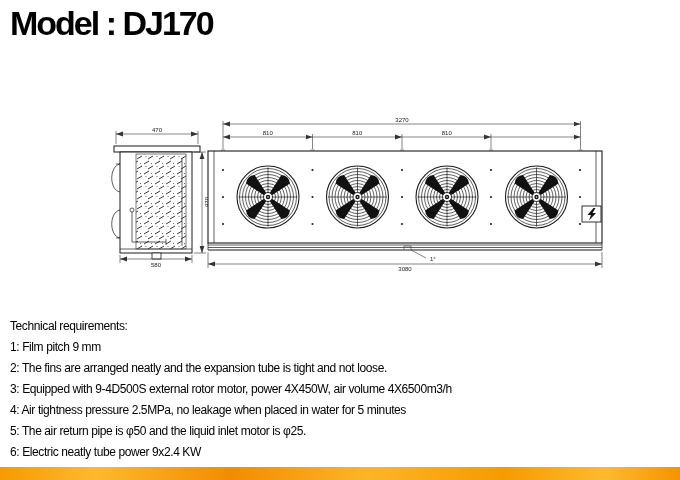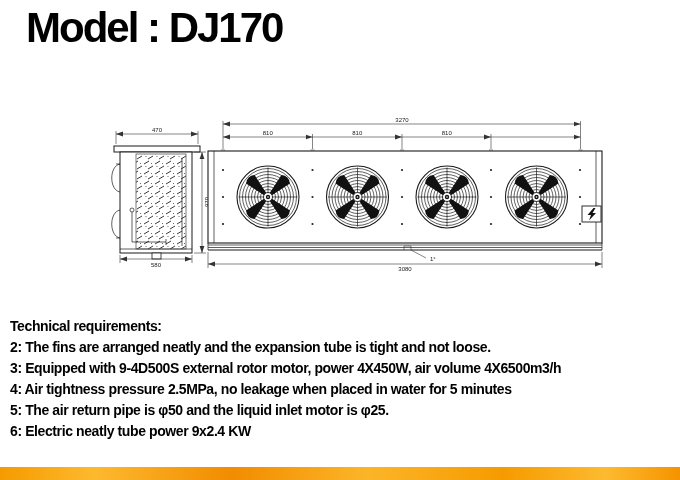--- a/index.html
+++ b/index.html
@@ -6,38 +6,38 @@
   html,body { width: 680px; height: 480px; }
   body {
     position: relative;
     width: 680px; height: 480px;
     background: #ffffff;
     font-family: "Liberation Sans", sans-serif;
     overflow: hidden;
   }
   .page-title {
     position: absolute;
-    left: 26px; top: 4px;
-    font-size: 42px;
+    left: 10px; top: 4px;
+    font-size: 34px;
     font-weight: 700;
     letter-spacing: -2px;
     color: #000;
     white-space: nowrap;
   }
   .drawing-svg {
     position: absolute;
     left: 0; top: 0;
     width: 680px; height: 480px;
   }
   .tech-block {
     position: absolute;
     left: 10px; top: 316px;
     width: 660px;
-    font-size: 14px;
-    font-weight: 700;
+    font-size: 12px;
+    font-weight: 400;
     letter-spacing: -0.4px;
     color: #000;
     line-height: 21px;
     white-space: nowrap;
   }
   .tech-line { height: 21px; }
   .footer-bar {
     position: absolute;
     left: 0; bottom: 0;
     width: 680px; height: 13px;
@@ -215,20 +215,21 @@
       <line x1="208" y1="252" x2="208" y2="268" class="dimline"></line>
       <line x1="602" y1="252" x2="602" y2="268" class="dimline"></line>
       <line x1="208" y1="264" x2="602" y2="264" class="dimline" marker-start="url(#arrS)" marker-end="url(#arr)"></line>
       <text x="405" y="271" text-anchor="middle" class="dimtext">3080</text>
     </g>
   </g>
 </svg>
 
 <div class="tech-block">
   <div class="tech-line">Technical requirements:</div>
+  <div class="tech-line">1: Film pitch 9 mm</div>
   <div class="tech-line">2: The fins are arranged neatly and the expansion tube is tight and not loose.</div>
   <div class="tech-line">3: Equipped with 9-4D500S external rotor motor, power 4X450W, air volume 4X6500m3/h</div>
   <div class="tech-line">4: Air tightness pressure 2.5MPa, no leakage when placed in water for 5 minutes</div>
   <div class="tech-line">5: The air return pipe is φ50 and the liquid inlet motor is φ25.</div>
   <div class="tech-line">6: Electric neatly tube power 9x2.4 KW</div>
 </div>
 
 <div class="footer-bar"></div>
 
 </body></html>

